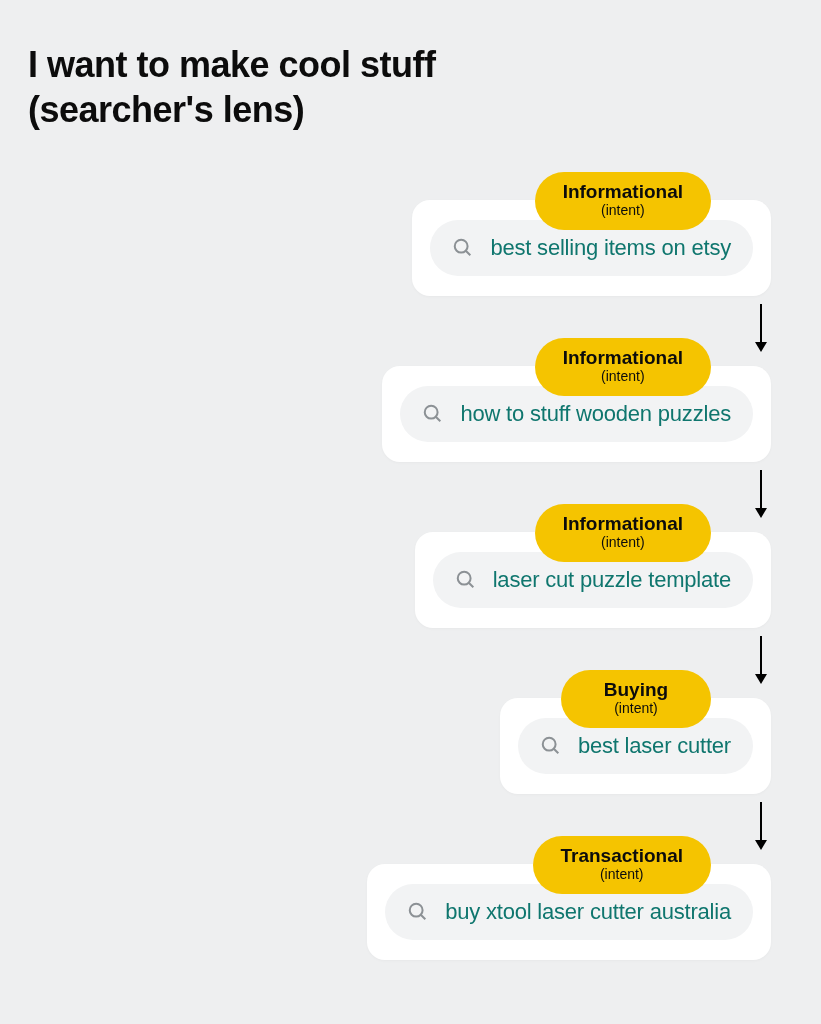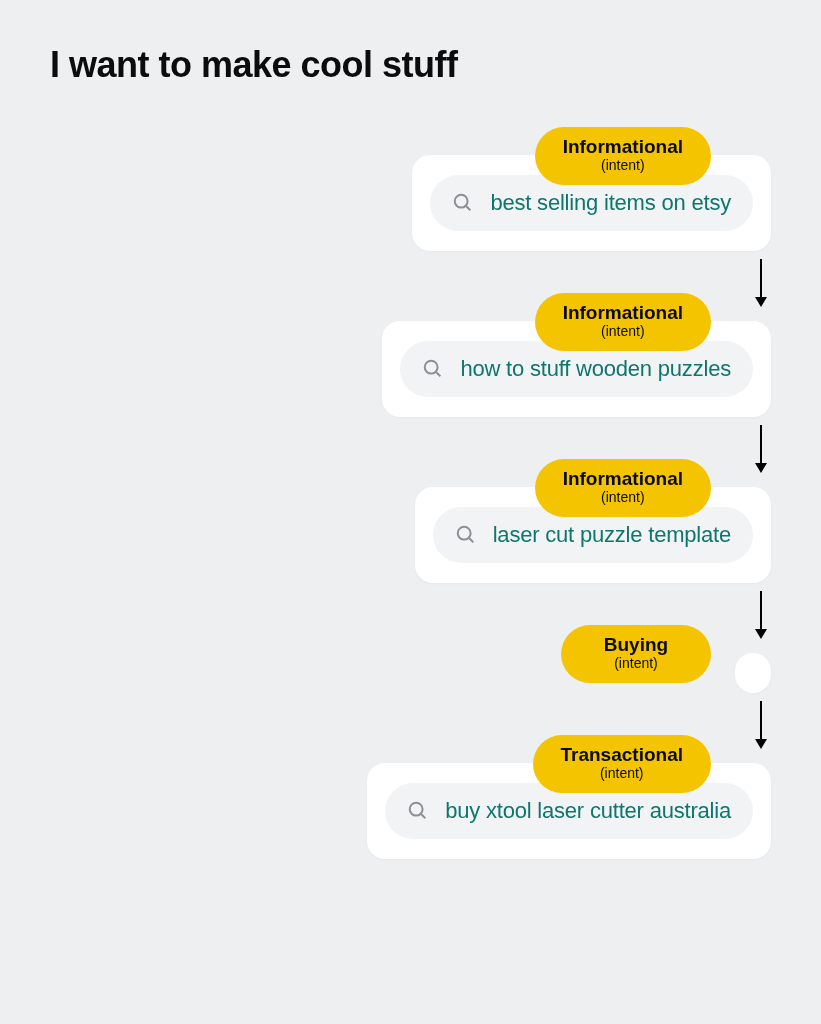--- a/index.html
+++ b/index.html
@@ -5,21 +5,21 @@
   * { box-sizing: border-box; margin: 0; padding: 0; }
   body {
     background: #eeeff0;
     width: 821px;
     height: 1024px;
     font-family: -apple-system, BlinkMacSystemFont, "Segoe UI", Arial, sans-serif;
     color: #111;
     overflow: hidden;
   }
   .page {
-    padding: 42px 50px 30px 50px;
+    padding: 42px 50px 30px 28px;
   }
   .title {
     font-size: 36px;
     font-weight: 600;
     line-height: 1.25;
     letter-spacing: -0.5px;
     margin-bottom: 52px;
     color: #0c0c0c;
   }
   .flow {
@@ -97,20 +97,21 @@
     width: 20px;
     height: 56px;
   }
 </style>
 </head>
 <body>
 
 <div class="page">
   <h1 class="title">
     <span>I want to make cool stuff</span><br>
+    <span>(searcher's lens)</span>
   </h1>
 
   <div class="flow">
 
     <div class="step">
       <div class="badge">
         <span class="badge-title">Informational</span>
         <span class="badge-sub">(intent)</span>
       </div>
       <div class="search-pill">
@@ -174,20 +175,29 @@
       <svg viewBox="0 0 20 56">
           <line x1="10" y1="4" x2="10" y2="44" stroke="#000" stroke-width="2"></line>
           <polygon points="10,52 4,42 16,42" fill="#000"></polygon>
         </svg>
     </div>
 
     <div class="step">
       <div class="badge">
         <span class="badge-title">Buying</span>
         <span class="badge-sub">(intent)</span>
+      </div>
+      <div class="search-pill">
+        <span class="search-icon">
+          <svg viewBox="0 0 24 24">
+              <circle cx="10" cy="10" r="7"></circle>
+              <line x1="20" y1="20" x2="15" y2="15"></line>
+            </svg>
+        </span>
+        <span class="query">best laser cutter</span>
       </div>
     </div>
 
     <div class="arrow">
       <svg viewBox="0 0 20 56">
           <line x1="10" y1="4" x2="10" y2="44" stroke="#000" stroke-width="2"></line>
           <polygon points="10,52 4,42 16,42" fill="#000"></polygon>
         </svg>
     </div>
 

